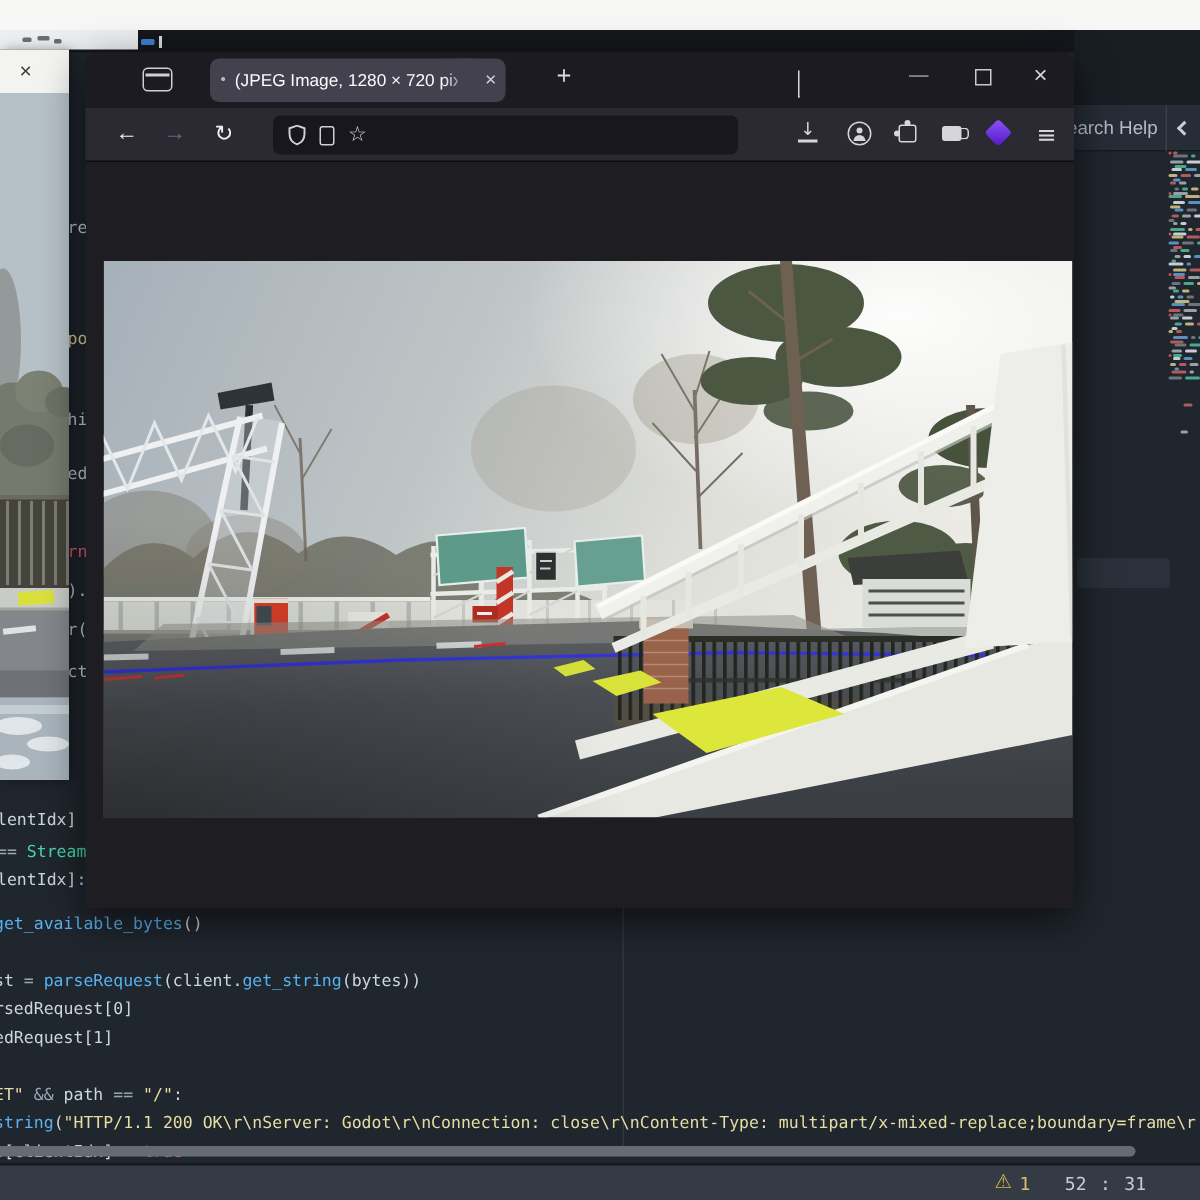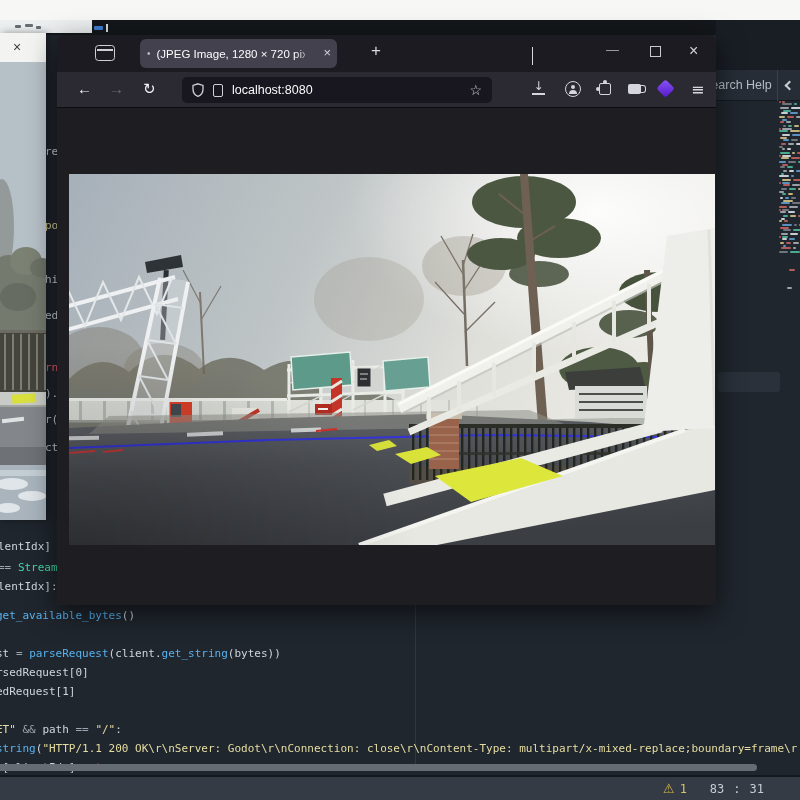--- a/index.html
+++ b/index.html
@@ -236,21 +236,21 @@
   <div class="abs code-layer codefont" id="mid-lines"><div class="midline" style="top: 537px;"><span class="tok-txt">lentIdx]</span></div><div class="midline" style="top: 558px;"><span class="tok-op">== </span><span class="tok-type">StreamP</span></div><div class="midline" style="top: 577px;"><span class="tok-txt">lentIdx]:</span></div></div>
   <div class="abs code-layer codefont" id="code-lines"><div class="code-line" style="top: 606px;"><span class="tok-fn">get_available_bytes</span><span class="tok-txt">()</span></div><div class="code-line" style="top: 644px;"><span class="tok-txt">st </span><span class="tok-op">= </span><span class="tok-fn">parseRequest</span><span class="tok-txt">(client.</span><span class="tok-fn">get_string</span><span class="tok-txt">(bytes))</span></div><div class="code-line" style="top: 663px;"><span class="tok-txt">rsedRequest[0]</span></div><div class="code-line" style="top: 682px;"><span class="tok-txt">edRequest[1]</span></div><div class="code-line" style="top: 720px;"><span class="tok-str">ET" </span><span class="tok-op">&amp;&amp; </span><span class="tok-txt">path </span><span class="tok-op">== </span><span class="tok-str">"/"</span><span class="tok-txt">:</span></div><div class="code-line" style="top: 739px;"><span class="tok-fn">string</span><span class="tok-txt">(</span><span class="tok-str">"HTTP/1.1 200 OK\r\nServer: Godot\r\nConnection: close\r\nContent-Type: multipart/x-mixed-replace;boundary=frame\r</span></div><div class="code-line" style="top: 758px;"><span class="tok-txt">s[clientIdx] </span><span class="tok-op">= </span><span class="tok-kw">true</span></div></div>
   <div class="abs guide-line"></div>
 
   <div class="abs hscroll-thumb"></div>
 
   <div class="abs status-bar">
     <div class="status-right">
       <span class="warn-glyph">⚠</span>
       <span class="warn-count">1</span>
-      <span>83</span>
+      <span>52</span>
       <span>:</span>
       <span>31</span>
     </div>
   </div>
 
   <div class="abs left-window">
     <div class="lw-title">
       <span class="lw-close">×</span>
     </div>
     <div class="lw-content">
@@ -307,21 +307,20 @@
 
     <div class="ff-toolbar">
       <span class="nav-glyph" style="left:20px;">←</span>
       <span class="nav-glyph" style="left:52px;color:#6b6a75;">→</span>
       <span class="nav-glyph" style="left:86px;font-family:'DejaVu Sans',sans-serif;">↻</span>
       <div class="urlbar">
         <svg class="shield-icon" viewBox="0 0 12 14">
           <path d="M6,0.8 L11,2.5 V6.2 C11,9.8 8.7,12.3 6,13.3 C3.3,12.3 1,9.8 1,6.2 V2.5 Z" fill="none" stroke="#d0d0d8" stroke-width="1.3"></path>
         </svg>
         <span class="page-icon"></span>
-        <span class="url-text">localhost:8080</span>
         <span class="star-glyph">☆</span>
       </div>
       <span class="dl-icon">
         <div class="arr">↓</div>
           <div class="tray"></div>
       </span>
       <span class="account-icon"></span>
       <span class="puzzle-icon"></span>
       <span class="mug-icon"></span>
       <span class="purple-diamond"></span>

